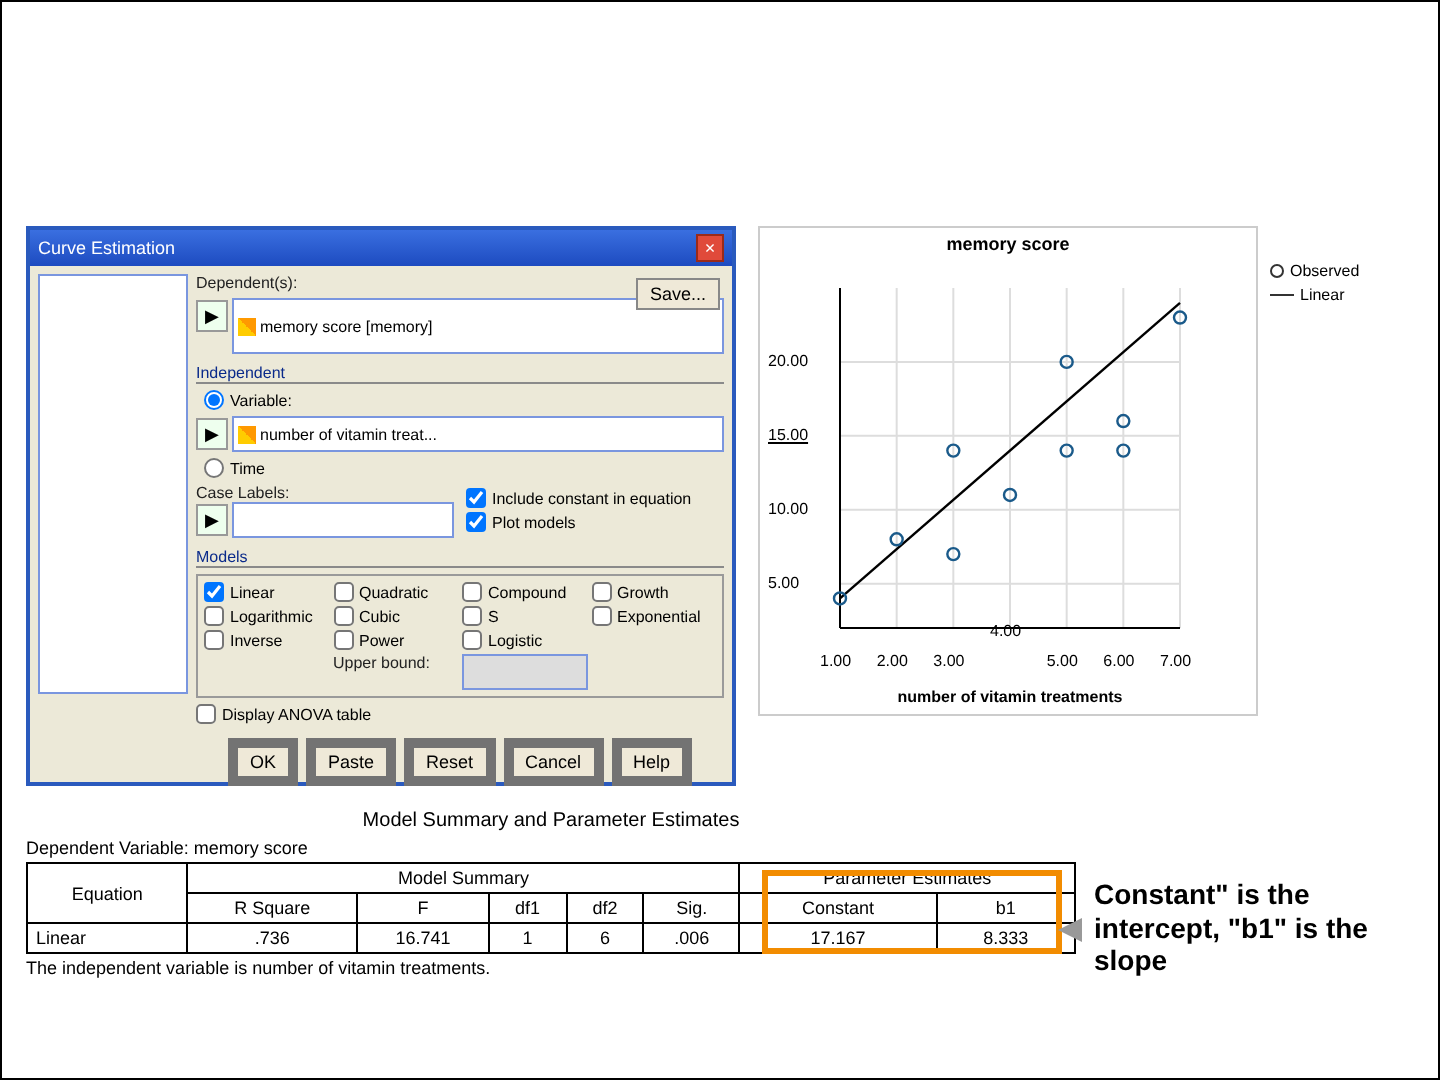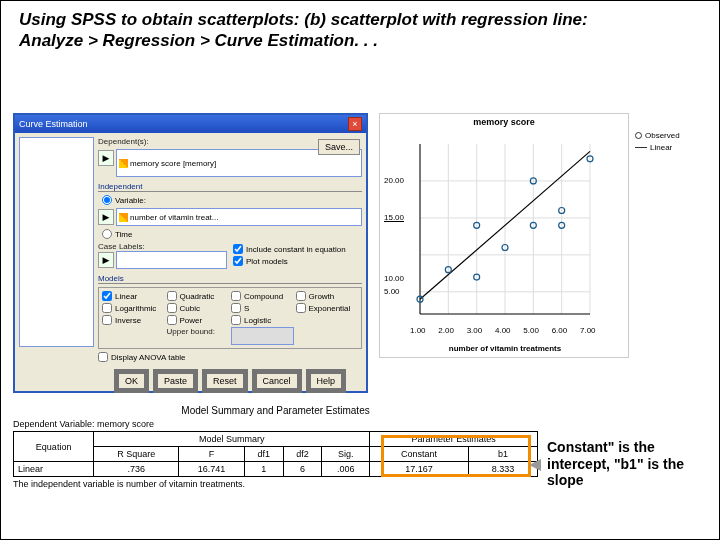--- a/index.html
+++ b/index.html
@@ -43,24 +43,20 @@
 .tb td,.tb th{border:1px solid #000;padding:2px 4px;text-align:center}
 .tb th{font-weight:normal}
 .orange-box{position:absolute;left:380px;top:434px;width:150px;height:42px;border:3px solid #f28c00;pointer-events:none}
 .note{position:absolute;left:540px;top:418px;width:168px;height:90px;background:#fff;display:flex;align-items:center;padding:6px;font-size:14px;font-weight:bold;line-height:1.2}
 .note::before{content:"";position:absolute;left:-12px;top:40px;width:0;height:0;border-top:6px solid transparent;border-bottom:6px solid transparent;border-right:12px solid #999}
 </style>
 </head>
 <body>
 
 <div class="slide">
-  <div class="title">
-    <span>Using SPSS to obtain scatterplots: (b) scatterplot with regression line:</span><br>
-    <span>Analyze &gt; Regression &gt; Curve Estimation. . .</span>
-  </div>
 
   <div class="dialog">
     <div class="tbar">
       <span>Curve Estimation</span>
       <span class="x">×</span>
     </div>
     <span class="savebtn">Save...</span>
     <div class="dlgbody">
       <div class="varlist"></div>
       <div class="col2">
@@ -198,27 +194,27 @@
           <circle cx="95" cy="113.47826086956522" r="3" fill="none" stroke="#1a5a8a" stroke-width="1.2"></circle>
           <circle cx="123.33333333333333" cy="91.30434782608695" r="3" fill="none" stroke="#1a5a8a" stroke-width="1.2"></circle>
           <circle cx="123.33333333333333" cy="46.95652173913044" r="3" fill="none" stroke="#1a5a8a" stroke-width="1.2"></circle>
           <circle cx="151.66666666666669" cy="76.52173913043478" r="3" fill="none" stroke="#1a5a8a" stroke-width="1.2"></circle>
           <circle cx="151.66666666666669" cy="91.30434782608695" r="3" fill="none" stroke="#1a5a8a" stroke-width="1.2"></circle>
           <circle cx="180" cy="24.782608695652186" r="3" fill="none" stroke="#1a5a8a" stroke-width="1.2"></circle>
         </svg>
     </div>
     <div class="xaxis-title">number of vitamin treatments</div>
   <div class="ylab" style="left: 4px; top: 172.826px;">5.00</div>
-      <div class="ylab" style="left: 4px; top: 135.87px; margin-top: 24px;">10.00</div>
+      <div class="ylab" style="left: 4px; top: 135.87px;">10.00</div>
       <div class="ylab" style="left: 4px; top: 98.913px; text-decoration: underline;">15.00</div>
       <div class="ylab" style="left: 4px; top: 61.9565px;">20.00</div>
       <div class="xlab" style="top: 212px; left: 30px;">1.00</div>
       <div class="xlab" style="top: 212px; left: 58.3333px;">2.00</div>
       <div class="xlab" style="top: 212px; left: 86.6667px;">3.00</div>
-      <div class="xlab" style="top: 212px; left: 115px;">4.00</div>
+      <div class="xlab" style="top: 197px; left: 115px;">4.00</div>
       <div class="xlab" style="top: 212px; left: 143.333px;">5.00</div>
       <div class="xlab" style="top: 212px; left: 171.667px;">6.00</div>
       <div class="xlab" style="top: 212px; left: 200px;">7.00</div>
     </div>
 
   <div class="legend">
     <div class="legend-item">
         <span class="circ"></span>
         <span>Observed</span>
       </div>

